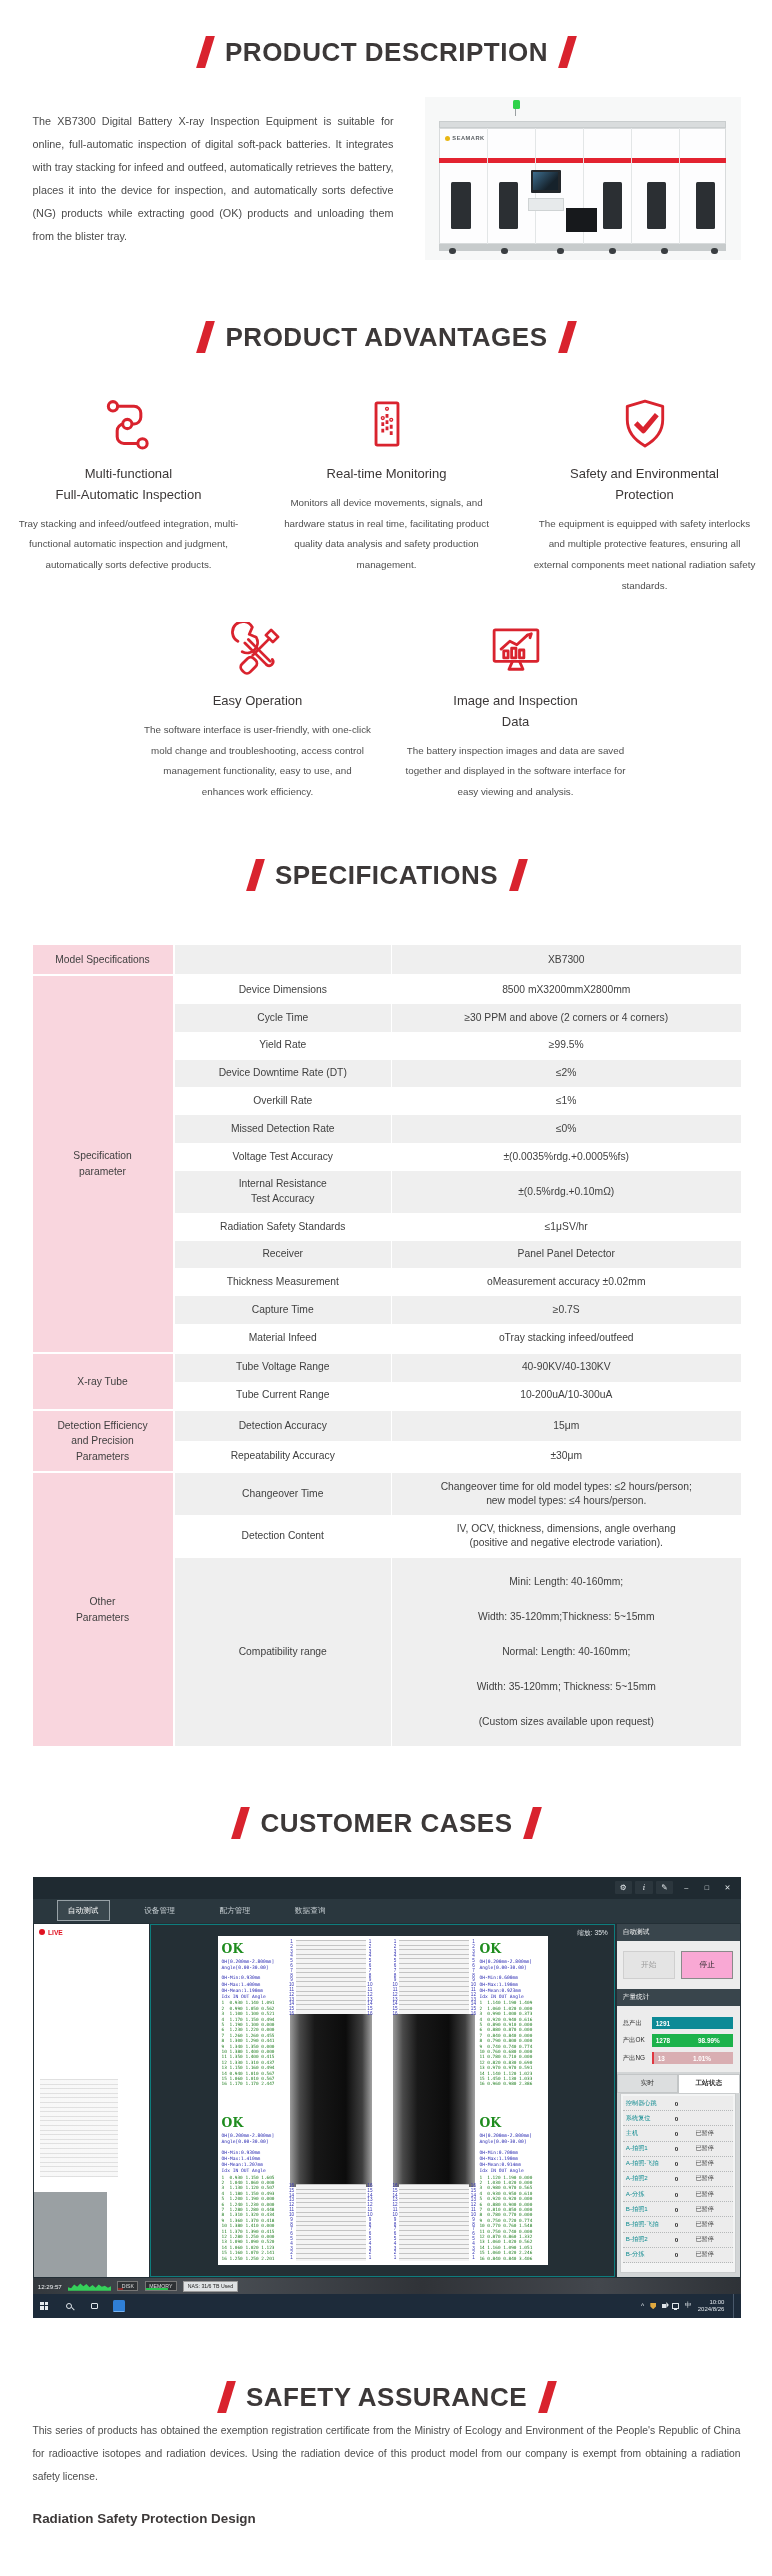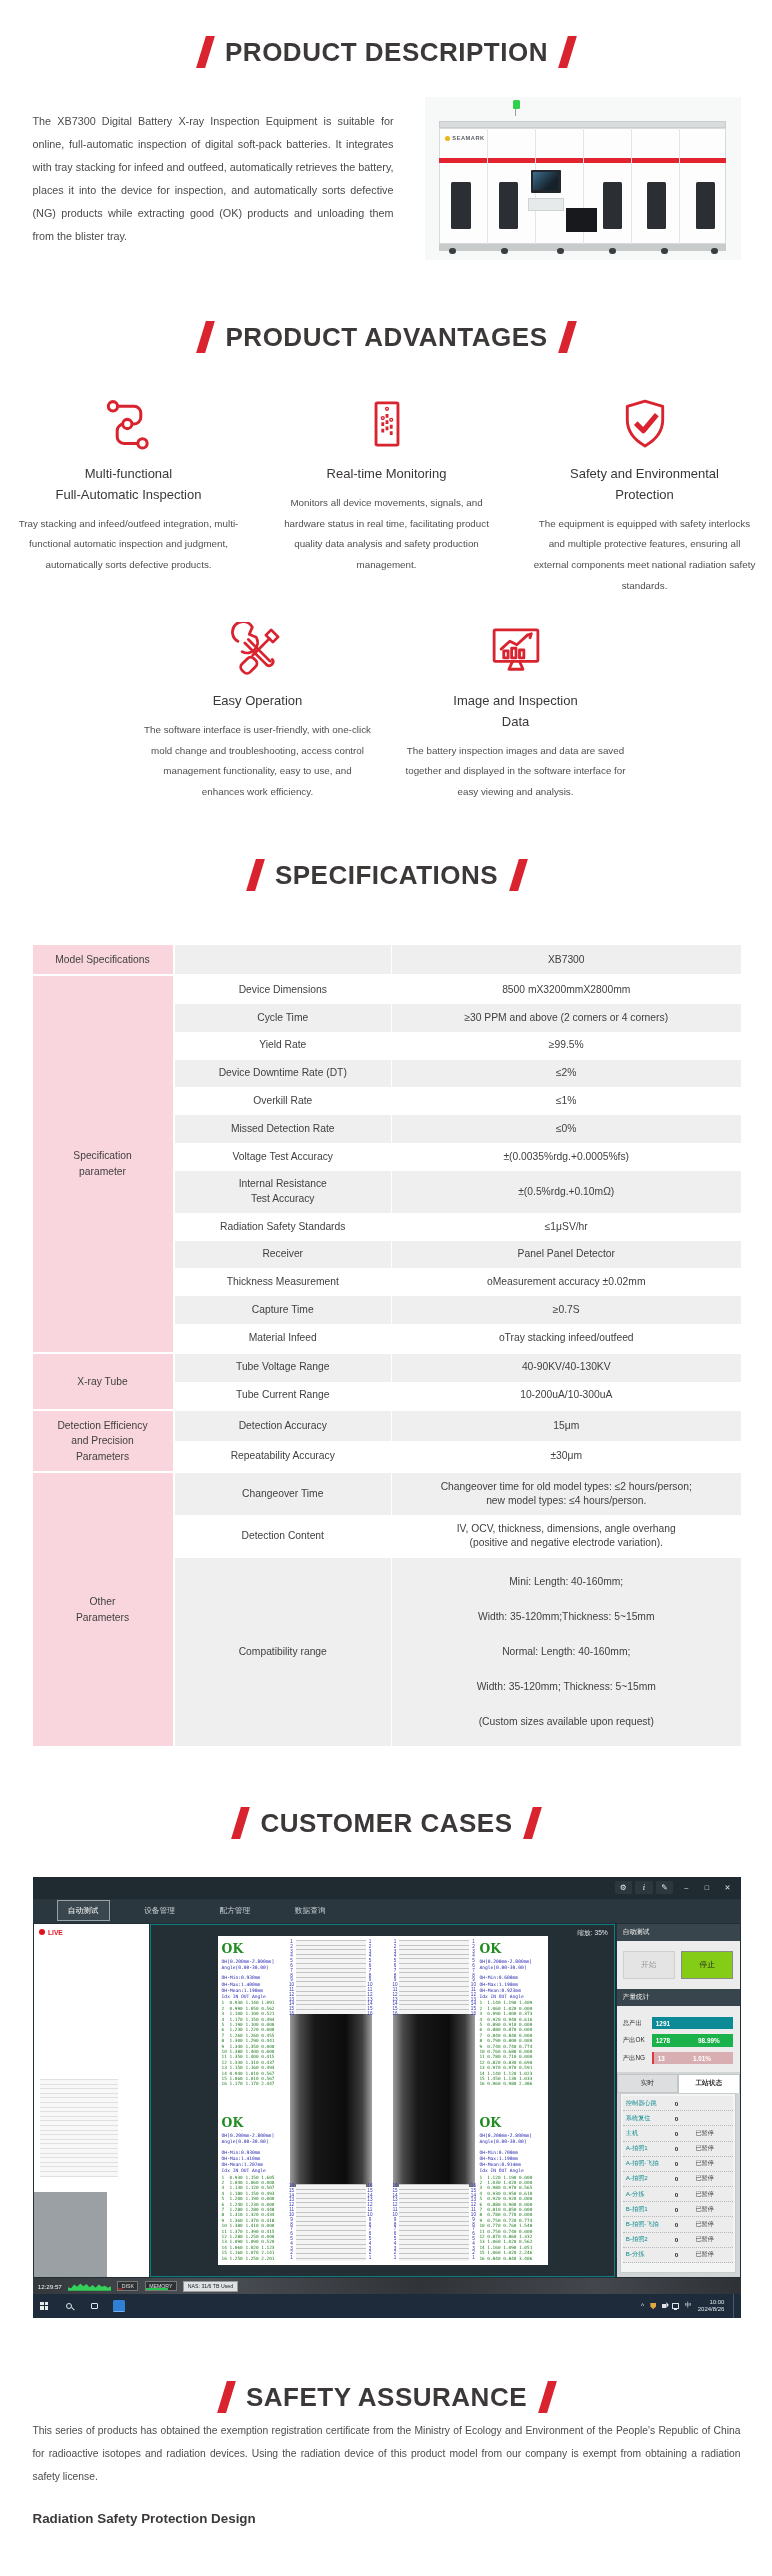--- a/index.html
+++ b/index.html
@@ -89,21 +89,21 @@
   .xinfo.bl { left:4.1px; bottom:4.1px; } .xinfo.br { right:4.1px; bottom:4.1px; }
   .xinfo .ok { font-family:"DejaVu Serif",serif; color:#1e8c1e; font-size:12.4px; font-weight:bold; margin:1px 0 3.1px; }
   .xinfo .bl1 { color:#2626b0; font-size:4.6px; line-height:6.2px; }
   .xinfo .gap { height:4.1px; }
   .xinfo .grow { color:#1e7d1e; font-size:4.4px; line-height:5.4px; white-space:pre; }
   .app-right { width:123px; background:#d2d5d6; display:flex; flex-direction:column; }
   .panel-h { background:#39454c; color:#fff; font-size:6.7px; padding:4.1px 6.2px; }
   .btn-row { background:#ececec; padding:10.3px 6.2px; display:flex; gap:6.2px; justify-content:space-between; }
   .btn-row button { flex:1; height:28px; font-size:7.7px; font-family:inherit; cursor:pointer; }
   .btn-start { background:#e4e4e4; color:#9a9a9a; border:0.5px solid #cfcfcf; }
-  .btn-stop { background:#84cc16; color:#222; border:0.5px solid #8a8a8a; }
+  .btn-stop { background:#f9a8d4; color:#222; border:0.5px solid #8a8a8a; }
   .stats { background:#ececec; padding:5.2px 6.2px 7.2px; }
   .stat-row { display:flex; align-items:center; margin-top:5.2px; }
   .stat-row .sl { width:29px; font-size:6.4px; color:#2b2b2b; }
   .stat-row .bar { flex:1; height:12.4px; display:flex; align-items:center; color:#fff; font-size:6.4px; font-weight:bold; }
   .bar.total { background:#0c8a96; } .bar.ok { background:#1cb24b; }
   .bar.ng { background:#d9aeb2; border-left:2.1px solid #e03740; }
   .bar .v { margin-left:4.1px; } .bar .p { margin-left:28px; }
   .ptabs { display:flex; margin-top:2.1px; }
   .ptab { flex:1; text-align:center; font-size:6.7px; padding:4.1px 0; background:#dcdedf; color:#333; border:0.5px solid #c3c6c7; cursor:pointer; }
   .ptab.active { background:#fff; font-weight:bold; border-bottom:none; }

